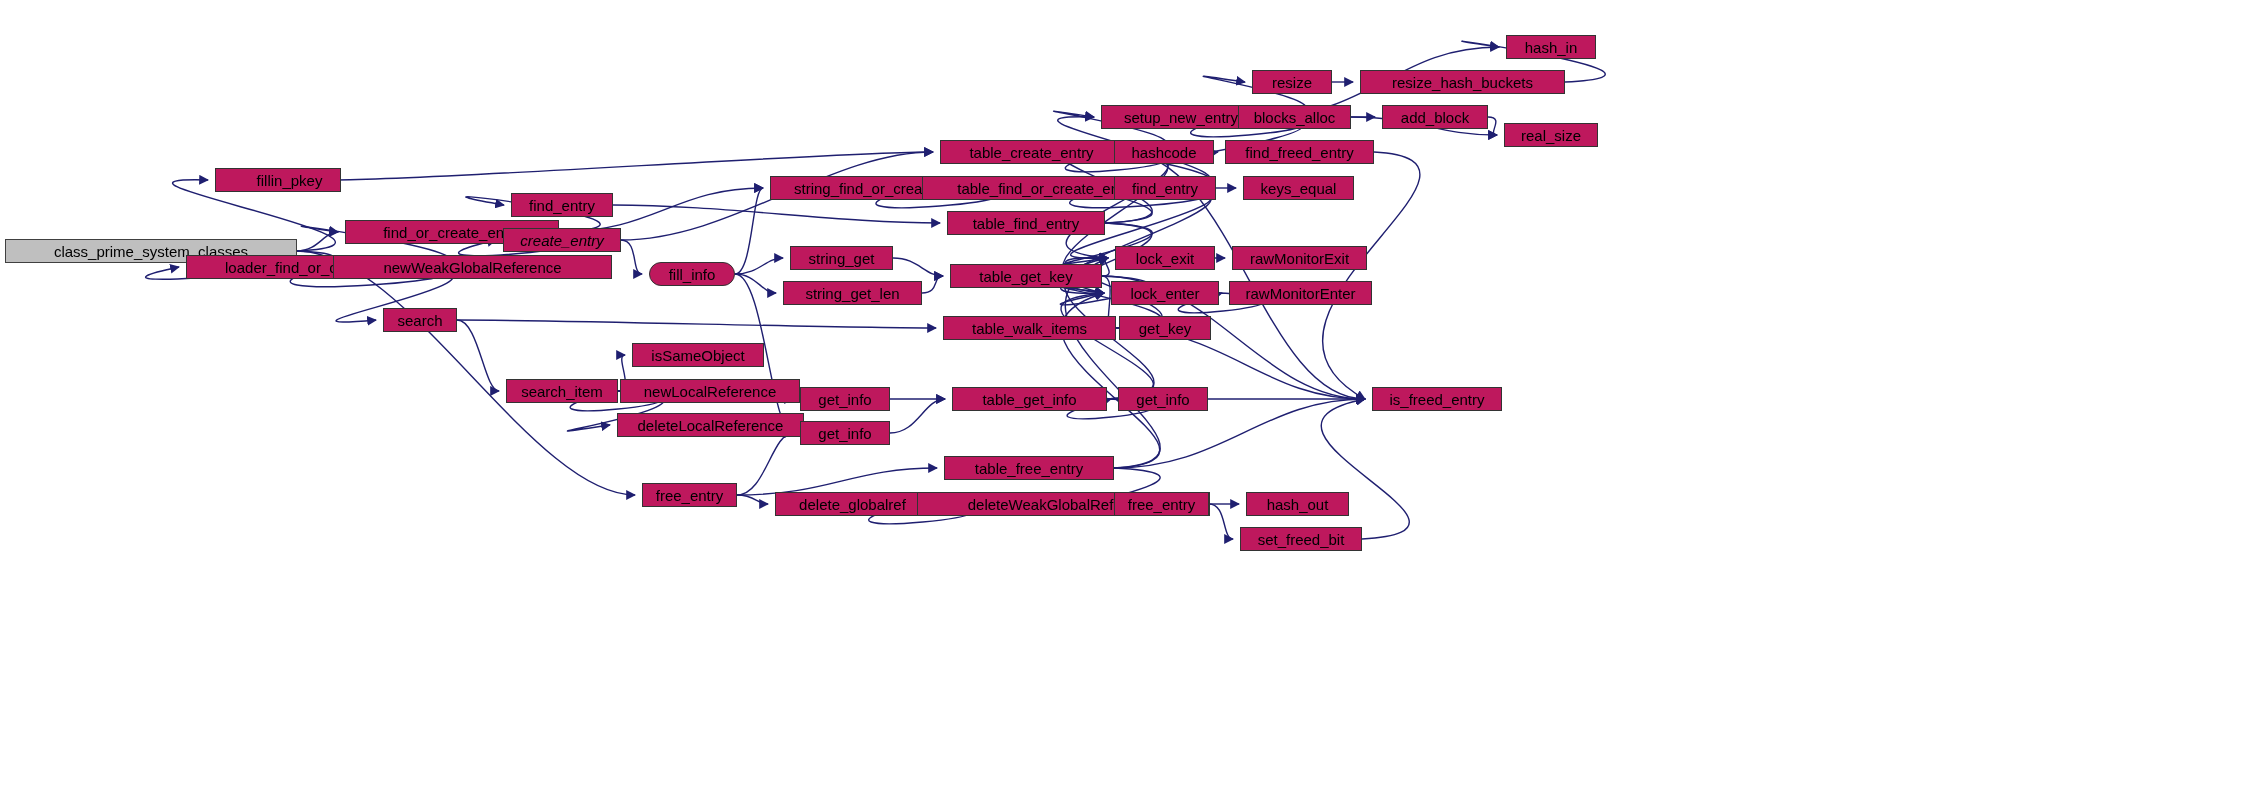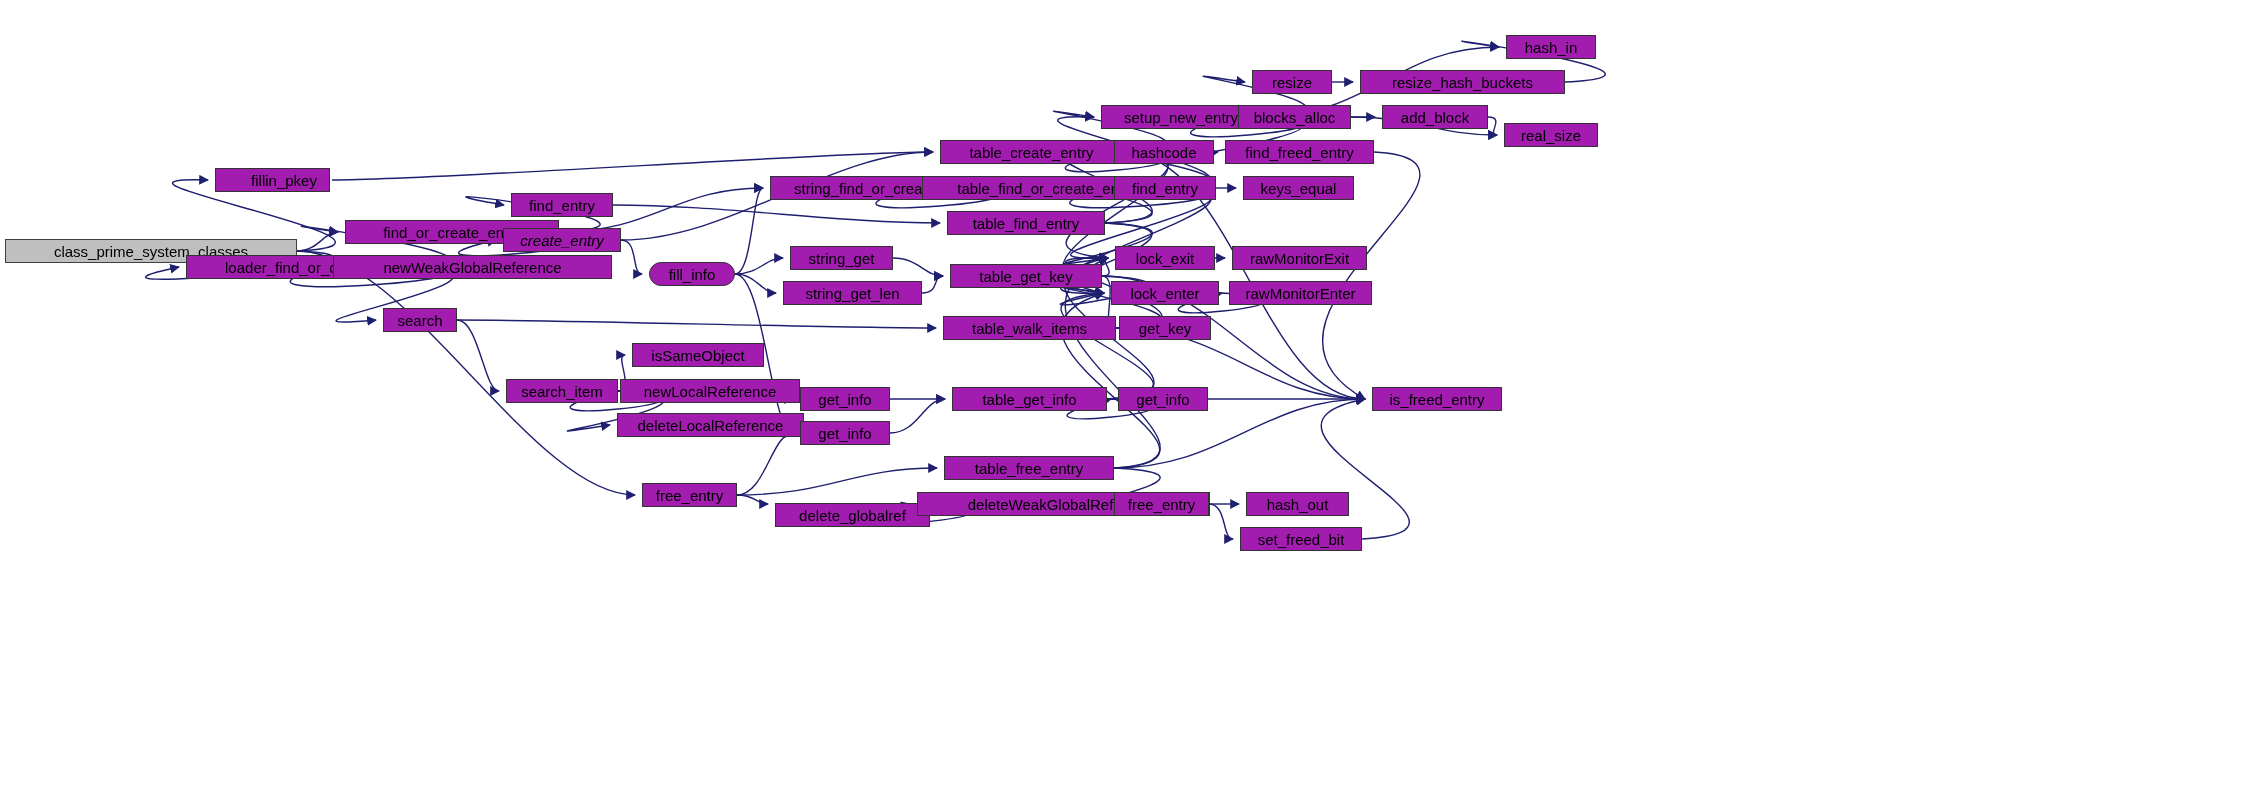--- a/index.html
+++ b/index.html
@@ -20,21 +20,21 @@
     left: 0;
     top: 0;
     width: 2261px;
     height: 798px;
     pointer-events: none;
   }
   .node {
     position: absolute;
     box-sizing: border-box;
     border: 1px solid #333333;
-    background: #a21caf;
+    background: #be185d;
     color: #000000;
     font-size: 15px;
     line-height: 1;
     display: flex;
     align-items: center;
     justify-content: center;
     white-space: nowrap;
     height: 24px;
     cursor: default;
   }
@@ -131,21 +131,21 @@
         <path d="M 1374 152 C 1534 160, 1212 315.5, 1365 399" marker-end="url(#arrow)"></path>
         <path d="M 1565 82 C 1725 74, 1346 24.5, 1499 47" marker-end="url(#arrow)"></path>
         <path d="M 1488 117 C 1506 117, 1486 135, 1497 135" marker-end="url(#arrow)"></path>
         <path d="M 1362 539 C 1522 531, 1212 429, 1365 399" marker-end="url(#arrow)"></path>
       </g>
   </svg>
   <div id="nodes">
       <div class="node root" style="left: 5px; top: 239px; width: 292px;">
         <span>class_prime_system_classes</span>
       </div>
-      <div class="node" style="left: 215px; top: 168px; width: 115px; padding-left: 23px;">
+      <div class="node" style="left: 215px; top: 168px; width: 126px; padding-left: 23px;">
         <span>fillin_pkey</span>
       </div>
       <div class="node" style="left: 186px; top: 255px; width: 224px;">
         <span>loader_find_or_create</span>
       </div>
       <div class="node" style="left: 345px; top: 220px; width: 214px;">
         <span>find_or_create_entry</span>
       </div>
       <div class="node" style="left: 333px; top: 255px; width: 279px;">
         <span>newWeakGlobalReference</span>
@@ -185,21 +185,21 @@
       </div>
       <div class="node" style="left: 783px; top: 281px; width: 139px;">
         <span>string_get_len</span>
       </div>
       <div class="node" style="left: 800px; top: 387px; width: 90px;">
         <span>get_info</span>
       </div>
       <div class="node" style="left: 800px; top: 421px; width: 90px;">
         <span>get_info</span>
       </div>
-      <div class="node" style="left: 775px; top: 503px; width: 155px;">
+      <div class="node" style="left: 775px; top: 492px; width: 155px;">
         <span>delete_globalref</span>
       </div>
       <div class="node" style="left: 940px; top: 140px; width: 183px;">
         <span>table_create_entry</span>
       </div>
       <div class="node" style="left: 922px; top: 176px; width: 249px;">
         <span>table_find_or_create_entry</span>
       </div>
       <div class="node" style="left: 947px; top: 211px; width: 158px;">
         <span>table_find_entry</span>

